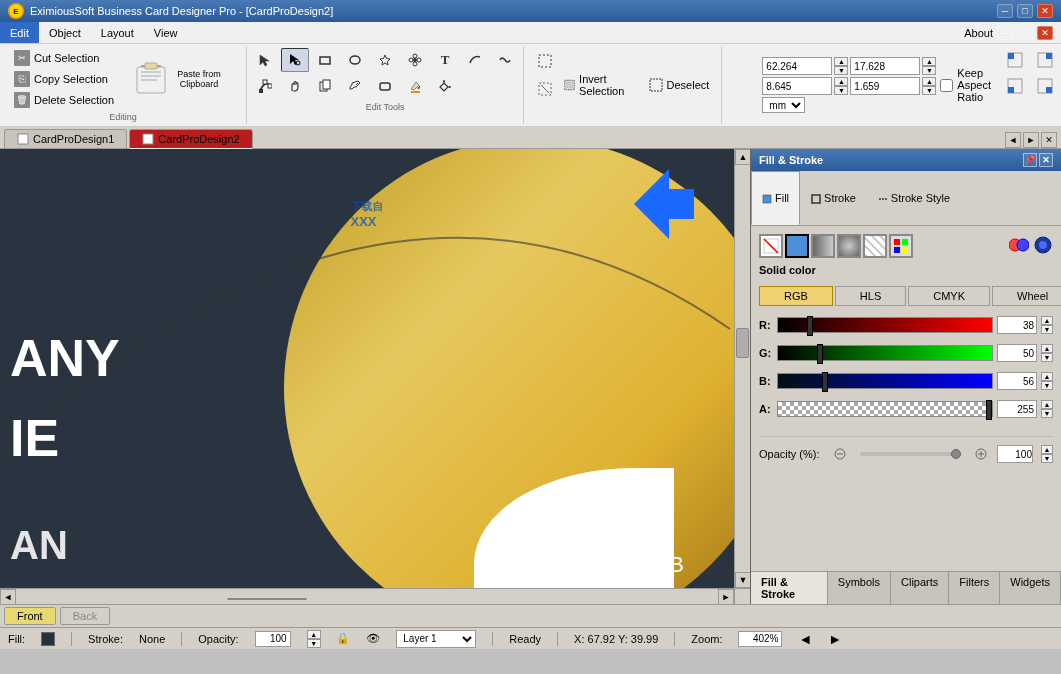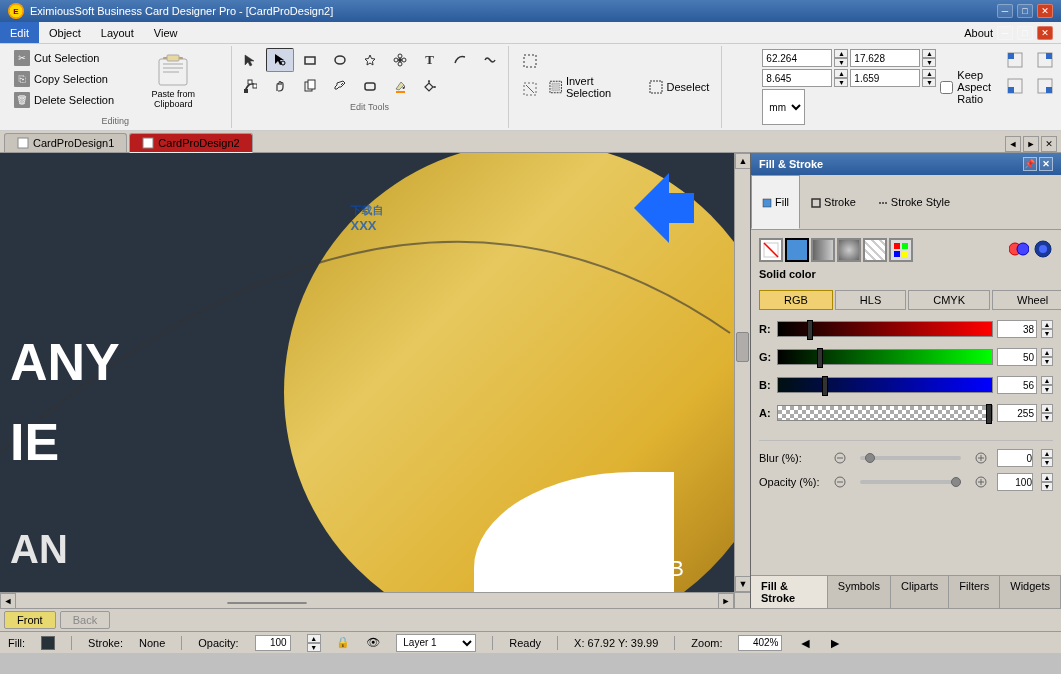--- a/index.html
+++ b/index.html
@@ -24,36 +24,36 @@
     .toolbar-section-label { font-size: 9px; color: #666; text-align: center; margin-top: 2px; }
     
     .tool-btn { width: 28px; height: 24px; border: 1px solid transparent; border-radius: 2px; background: transparent; cursor: pointer; display: flex; align-items: center; justify-content: center; font-size: 14px; color: #333; }
     .tool-btn.active { border-color: #888; background: #d0d8e8; border-style: inset; }
     
     .editing-section { display: flex; flex-direction: column; padding: 2px 8px; border-right: 1px solid #ccc; }
     .editing-buttons { display: flex; flex-direction: column; gap: 1px; }
     .edit-btn { display: flex; align-items: center; gap: 4px; padding: 2px 6px; font-size: 11px; cursor: pointer; white-space: nowrap; }
     .edit-btn-icon { width: 16px; height: 16px; background: #888; border-radius: 1px; display: flex; align-items: center; justify-content: center; font-size: 9px; color: white; }
     
-    .paste-btn { display: flex; flex-direction: column; align-items: center; padding: 4px 8px; cursor: pointer; font-size: 10px; text-align: center; border: 1px solid transparent; }
+    .paste-btn { display: flex; flex-direction: row; align-items: center; padding: 4px 8px; cursor: pointer; font-size: 10px; text-align: center; border: 1px solid transparent; }
     .paste-icon { width: 36px; height: 36px; position: relative; }
     .tool-row { display: flex; gap: 2px; margin-bottom: 2px; }
     
     
     .selection-section { display: flex; flex-direction: row; padding: 2px 8px; border-right: 1px solid #ccc; gap: 2px; }
     .sel-btn { display: flex; align-items: center; gap: 4px; padding: 2px 4px; cursor: pointer; font-size: 11px; }
     
     
     .tool-options-section { display: flex; align-items: center; padding: 2px 8px; gap: 4px; flex: 1; }
     .coord-group { display: flex; flex-direction: column; gap: 2px; }
     .coord-row { display: flex; align-items: center; gap: 2px; padding-left: 32px; }
     .coord-input { width: 70px; height: 18px; border: 1px solid #999; padding: 1px 3px; font-size: 10px; background: white; }
     .coord-spinner { display: flex; flex-direction: column; }
     .spinner-btn { width: 14px; height: 9px; border: 1px solid #999; background: #f0f0f0; font-size: 7px; cursor: pointer; display: flex; align-items: center; justify-content: center; }
-    .unit-select { height: 36px; border: 1px solid #999; font-size: 10px; background: white; padding: 0 2px; }
+    .unit-select { height: 16px; border: 1px solid #999; font-size: 10px; background: white; padding: 0 2px; }
     .aspect-ratio { display: flex; align-items: center; gap: 4px; font-size: 11px; }
     
     
     .transform-section { display: flex; flex-direction: column; padding: 2px; gap: 2px; }
     .transform-row { display: flex; gap: 2px; }
     
     
     .tabs-bar { background: #d4d0c8; display: flex; align-items: flex-end; padding: 2px 4px 0; border-bottom: 1px solid #999; }
     .tab { padding: 3px 12px; border: 1px solid #999; border-bottom: none; background: #c8c4bc; cursor: pointer; font-size: 11px; border-radius: 3px 3px 0 0; margin-right: 2px; display: flex; align-items: center; gap: 4px; }
     .tab.active { background: #b91c1c; border-bottom: 1px solid #f0f0f0; margin-bottom: -1px; }
@@ -623,44 +623,20 @@
           <div class="slider-thumb" style="left: calc(255/255 * 100% - 6px);"></div>
         </div>
         <input class="slider-input" value="255" style="">
         <div class="slider-spinner">
           <div class="spinner-up">▲</div>
           <div class="spinner-down">▼</div>
         </div>
       </div>
 
       <div class="blur-opacity-section">
-        <div class="blur-row">
-          <span class="blur-label">Blur (%):</span>
-          <div class="blur-icon">
-            <svg width="12" height="12" viewBox="0 0 12 12">
-                <circle cx="6" cy="6" r="5" fill="none" stroke="#666" stroke-width="1"></circle>
-                <line x1="3" y1="6" x2="9" y2="6" stroke="#666" stroke-width="1"></line>
-              </svg>
-          </div>
-          <div class="blur-slider" style="flex:1; height:4px; background:#bbb; position:relative; border-radius:2px; margin: 0 4px;">
-            <div class="blur-thumb"></div>
-          </div>
-          <div class="blur-icon">
-            <svg width="12" height="12" viewBox="0 0 12 12">
-                <circle cx="6" cy="6" r="5" fill="none" stroke="#666" stroke-width="1"></circle>
-                <line x1="3" y1="6" x2="9" y2="6" stroke="#666" stroke-width="1"></line>
-                <line x1="6" y1="3" x2="6" y2="9" stroke="#666" stroke-width="1"></line>
-              </svg>
-          </div>
-          <input class="blur-input" value="0" style="">
-          <div class="slider-spinner">
-            <div class="spinner-up">▲</div>
-            <div class="spinner-down">▼</div>
-          </div>
-        </div>
         <div class="opacity-row">
           <span class="blur-label">Opacity (%):</span>
           <div class="blur-icon">
             <svg width="12" height="12" viewBox="0 0 12 12">
                 <circle cx="6" cy="6" r="5" fill="none" stroke="#666" stroke-width="1"></circle>
                 <line x1="3" y1="6" x2="9" y2="6" stroke="#666" stroke-width="1"></line>
               </svg>
           </div>
           <div class="blur-slider" style="flex:1; height:4px; background:#bbb; position:relative; border-radius:2px; margin: 0 4px;">
             <div style="position:absolute; right:0; width:10px; height:10px; background:#888; border:1px solid #666; border-radius:50%; top:-3px; cursor:pointer;"></div>

